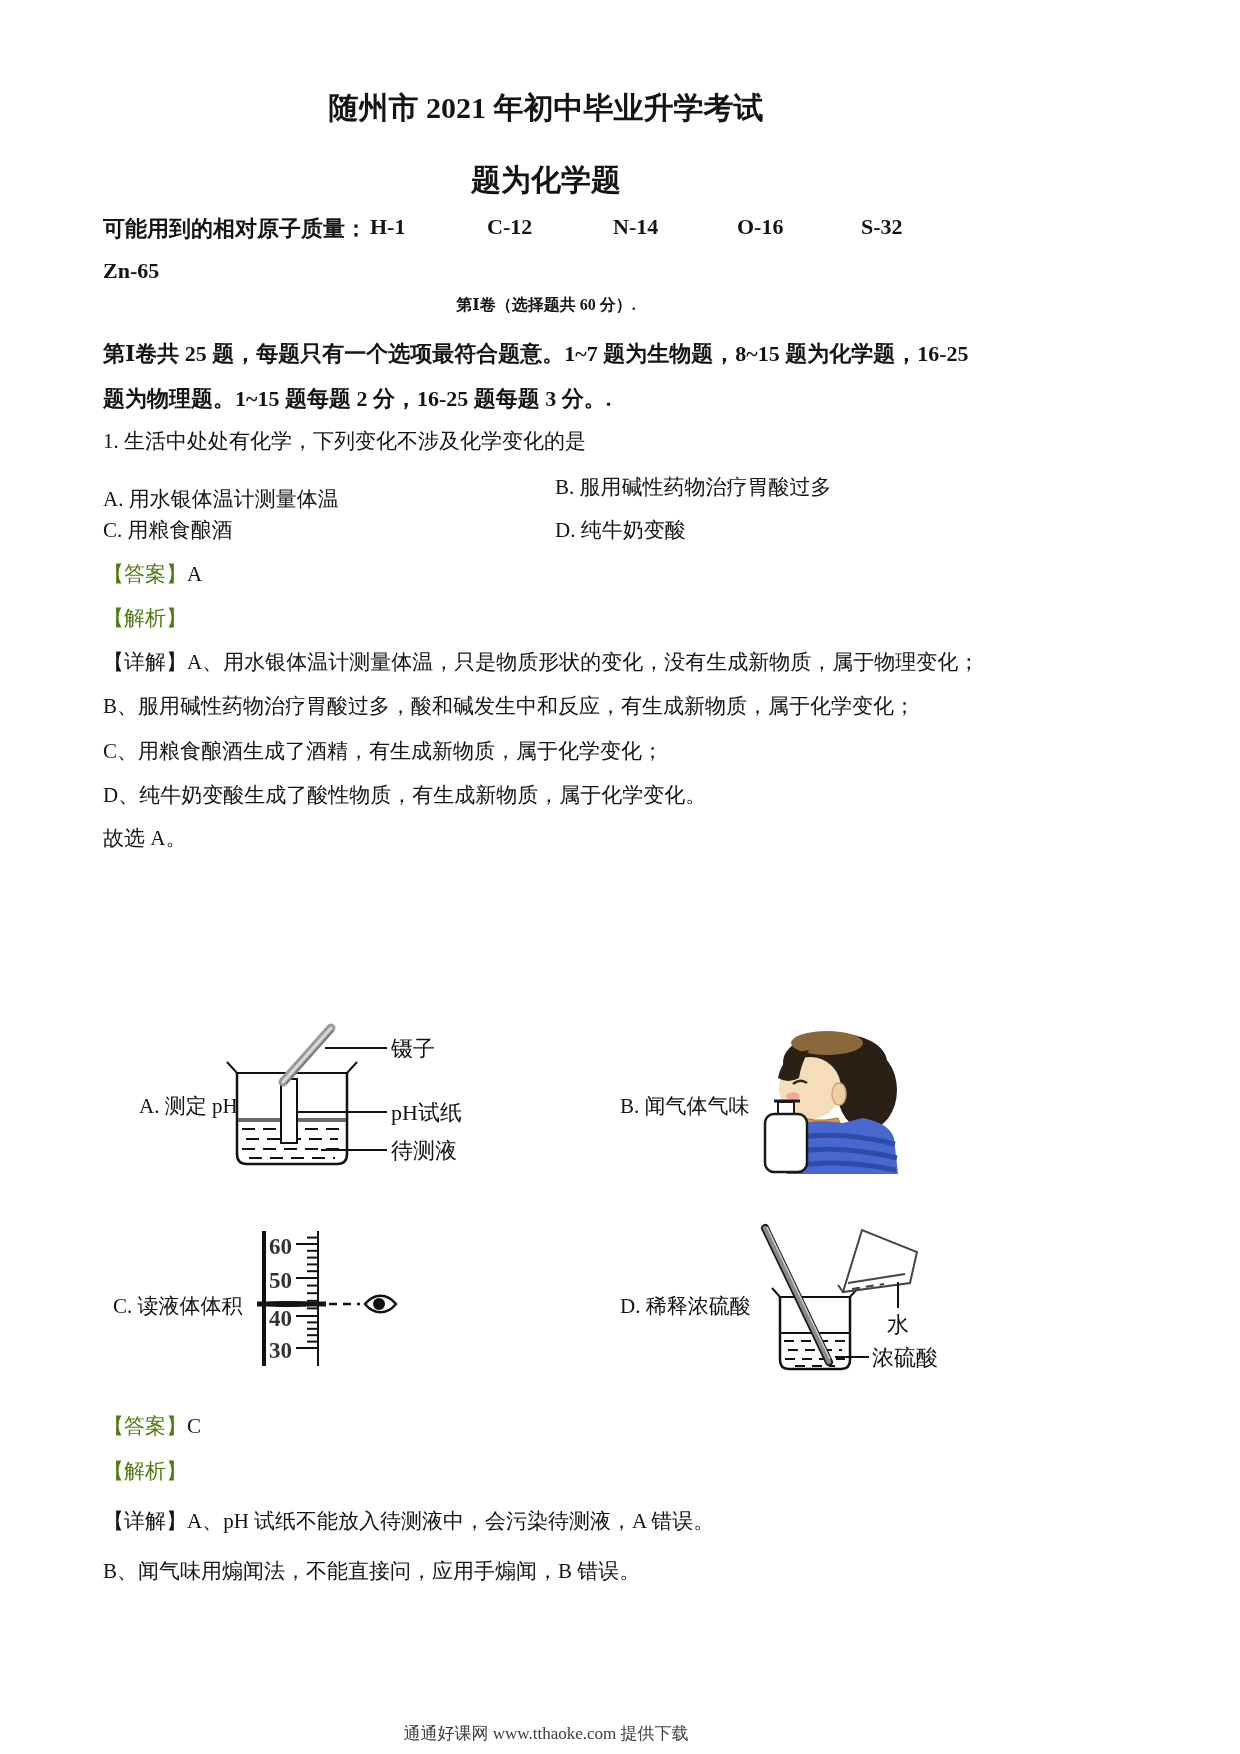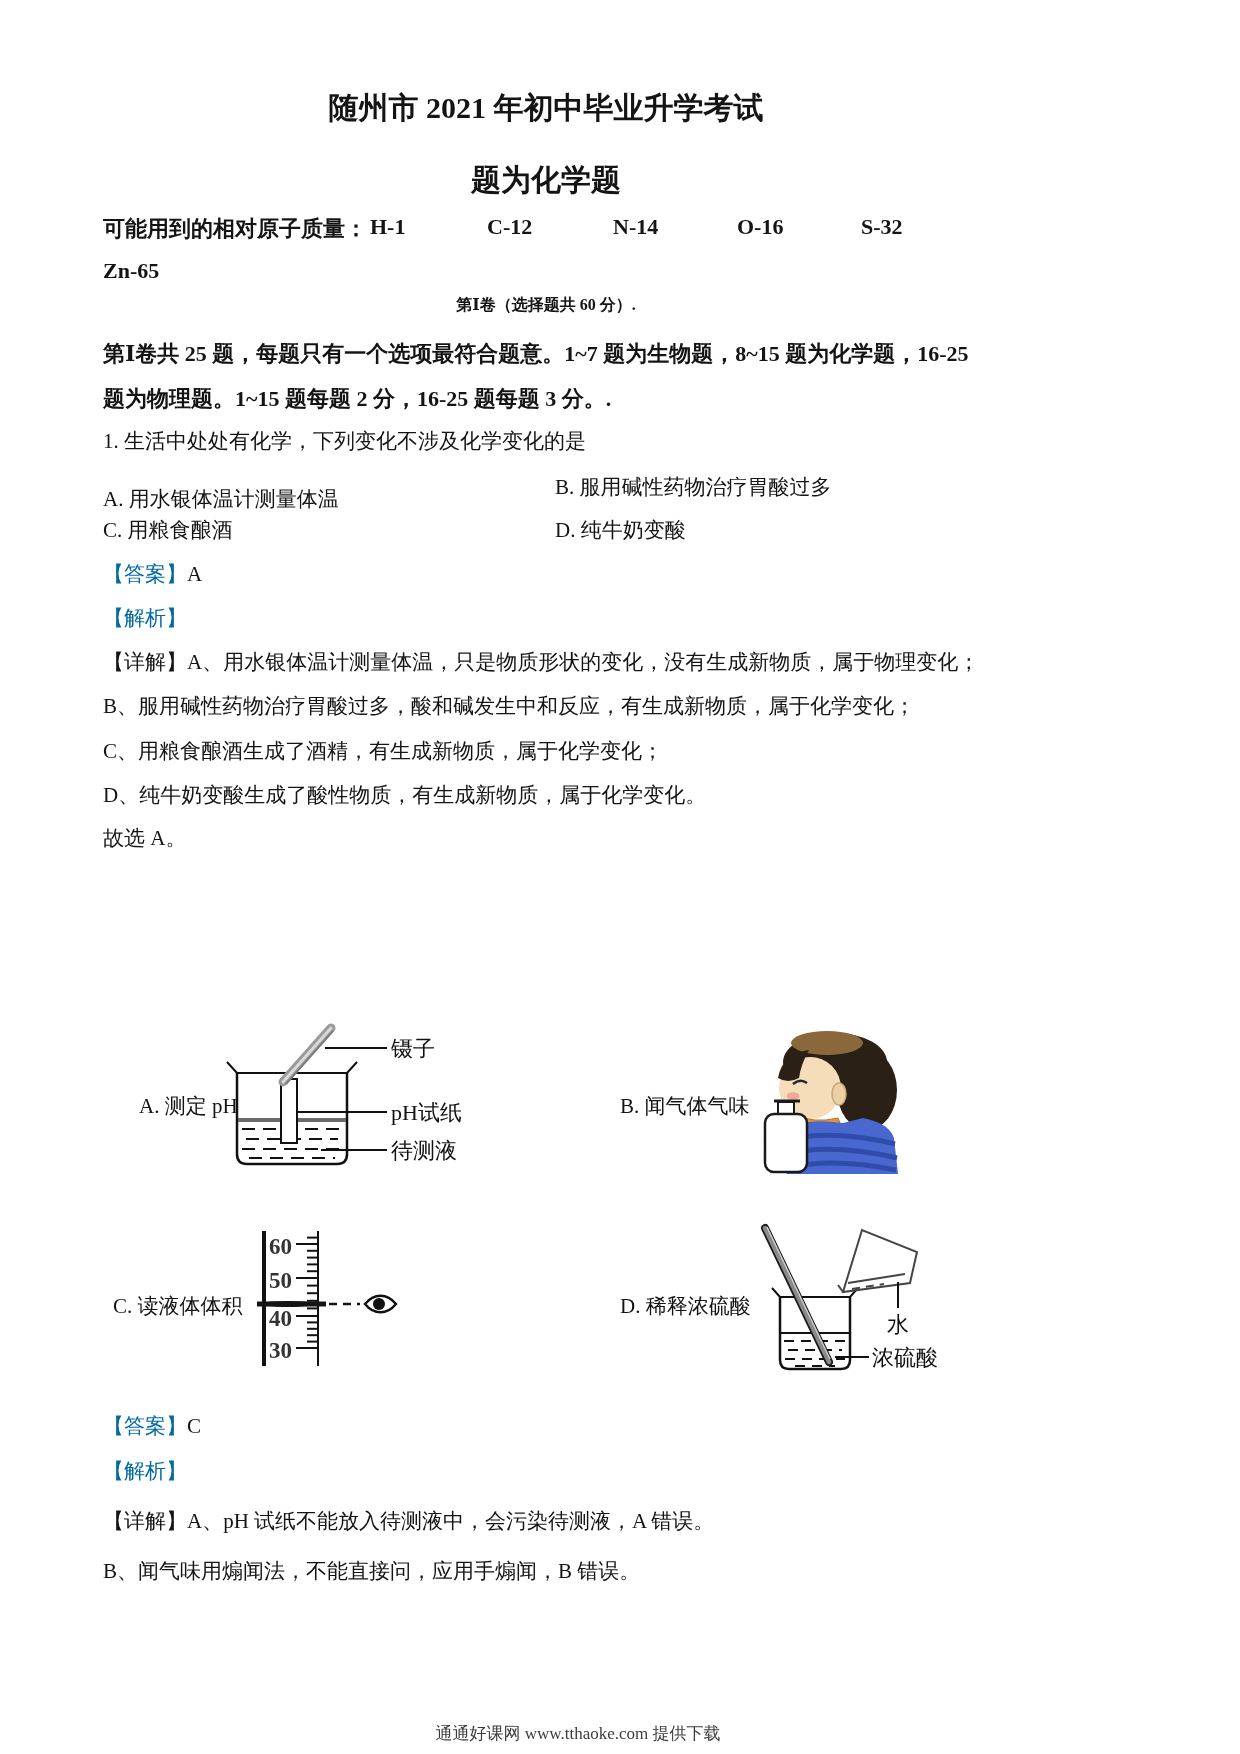--- a/index.html
+++ b/index.html
@@ -4,23 +4,23 @@
 <style>
   html,body{margin:0;padding:0;background:#ffffff;}
   .page{position:relative;width:1240px;height:1754px;background:#ffffff;overflow:hidden;
         font-family:"Liberation Serif","DejaVu Serif",serif;color:#141414;}
   .abs{position:absolute;white-space:nowrap;}
   .t-body{font-size:21px;line-height:1.3;}
   .t-title{font-size:30px;font-weight:700;}
   .t-head{font-size:16px;font-weight:700;}
   .t-intro{font-size:22px;font-weight:700;}
   .center{left:0;width:1092px;text-align:center;}
-  .blue{color:#0369a1;}
+  .blue{color:#4d7c0f;}
   .figlabel{font-size:21px;}
-  .footer{font-size:17px;color:#3c3c3c;margin-left:32px;}
+  .footer{font-size:17px;color:#3c3c3c;}
   svg text{font-family:"Liberation Serif","DejaVu Serif",serif;}
 </style>
 </head>
 <body>
 
 <div class="page">
 
   <div class="abs center t-title" style="top:88px;">随州市 2021 年初中毕业升学考试</div>
   <div class="abs center t-title" style="top:160px;">题为化学题</div>
 

